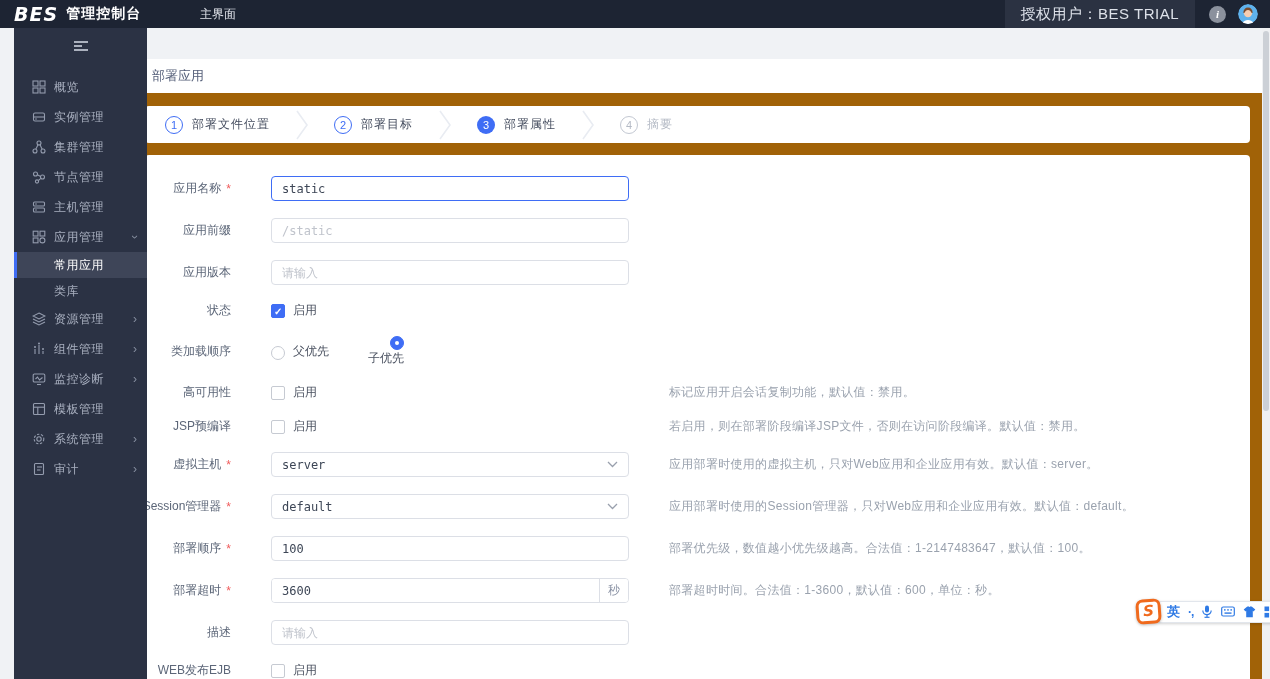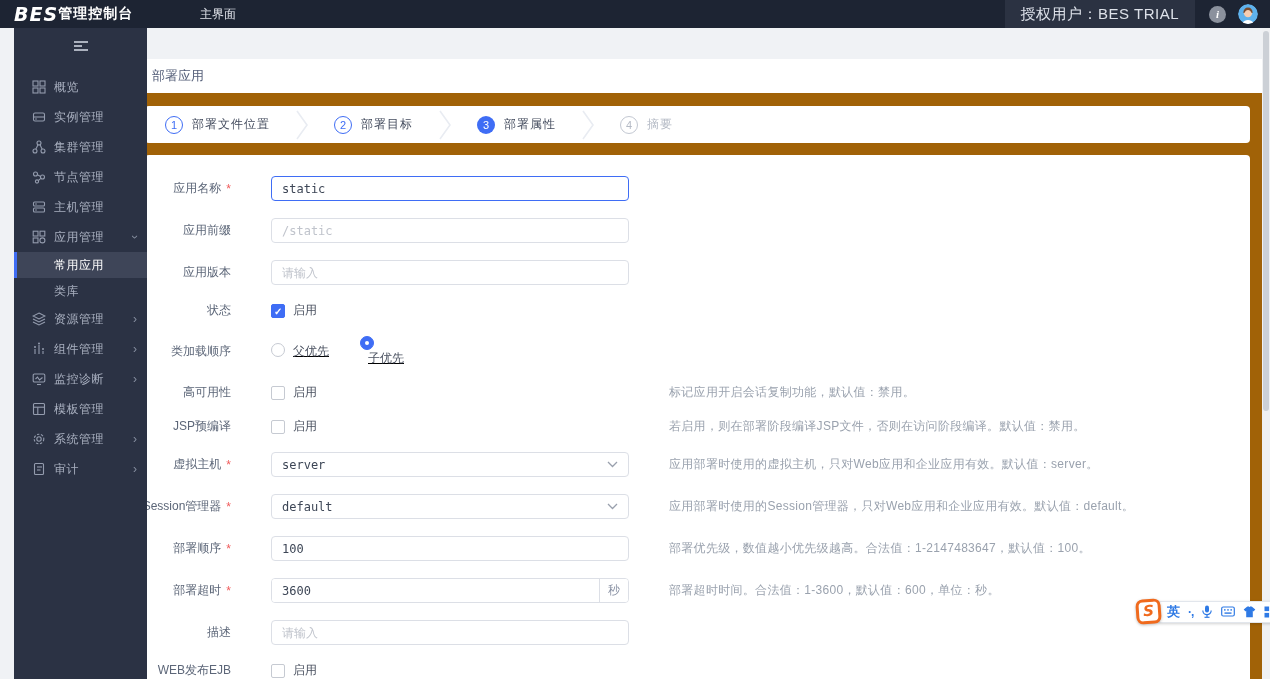--- a/index.html
+++ b/index.html
@@ -5,21 +5,21 @@
   * { box-sizing: border-box; margin: 0; padding: 0; }
   html,body { width:1270px; height:679px; overflow:hidden; }
   body { font-family:"Liberation Sans",sans-serif; background:#f0f2f5; position:relative; }
 
   
   .topbar { position:absolute; top:0; left:0; width:1270px; height:28px; background:#1d2433;
             display:flex; align-items:center; color:#fff; z-index:10; }
   .logo { display:flex; align-items:center; padding-left:14px; width:200px; }
   .logo-bes { font-family:"DejaVu Sans",sans-serif; font-style:italic; font-weight:800;
               font-size:19px; letter-spacing:1px; line-height:1; }
-  .logo-title { font-size:14px; font-weight:700; letter-spacing:1px; }
+  .logo-title { font-size:14px; font-weight:700; margin-left:8px; letter-spacing:1px; }
   .main-tab { font-size:12px; color:#e2e5ec; margin-left:0px; cursor:pointer; }
   .tb-spacer { flex:1; }
   .licensed { background:#2b3242; height:28px; display:flex; align-items:center;
               padding:0 16px; font-size:15px; color:#dde1e9; letter-spacing:.5px; }
   .info-btn { width:17px; height:17px; border-radius:50%; background:#8b919d; color:#fff;
               font-size:11px; font-weight:700; font-family:"Liberation Serif",serif; font-style:italic;
               display:flex; align-items:center; justify-content:center; margin:0 12px 0 14px; cursor:pointer; }
   .avatar { width:20px; height:20px; border-radius:50%; overflow:hidden; margin-right:12px; cursor:pointer; flex:none; }
 
   
@@ -77,21 +77,21 @@
         flex:none; cursor:pointer; position:relative; }
   .cb.checked { background:#3f6df5; border-color:#3f6df5; }
   .cb.checked::after { content:"✓"; position:absolute; left:2px; top:0px; color:#fff; font-size:10px; font-weight:700; line-height:13px; }
   .rd { width:14px; height:14px; border-radius:50%; border:1px solid #c6cad2; background:#fff; flex:none;
         cursor:pointer; position:relative; }
   .rd.checked { background:#3f6df5; border-color:#3f6df5; }
   .rd.checked::after { content:""; position:absolute; left:4px; top:4px; width:4px; height:4px;
                        border-radius:50%; background:#fff; }
   .ck-text { margin-left:8px; font-size:12px; color:#49505f; }
   .rgroup { display:flex; align-items:center; }
-  .rgroup .ritem { display:flex; align-items:flex-start;text-decoration:underline; }
+  .rgroup .ritem { display:flex; align-items:flex-end; }
   .rgroup .ritem + .ritem { margin-left:31px;flex-direction:column; }
   .fhelp { margin-left:11px; font-size:12px; color:#9aa2ae; white-space:nowrap; letter-spacing:.3px; }
 
   
   .scrollbar { position:absolute; top:28px; right:0; width:8px; height:651px; background:#f0f1f3; z-index:11; }
   .scroll-thumb { position:absolute; top:3px; left:1px; width:6px; height:380px; background:#ccd0d6; border-radius:3px; }
 
   
   .ime { position:absolute; left:1136px; top:599px; display:flex; align-items:center; z-index:20; }
   .ime-logo { width:25px; height:25px; border-radius:7px; background:#fff; border:3px solid #f06a1d;

